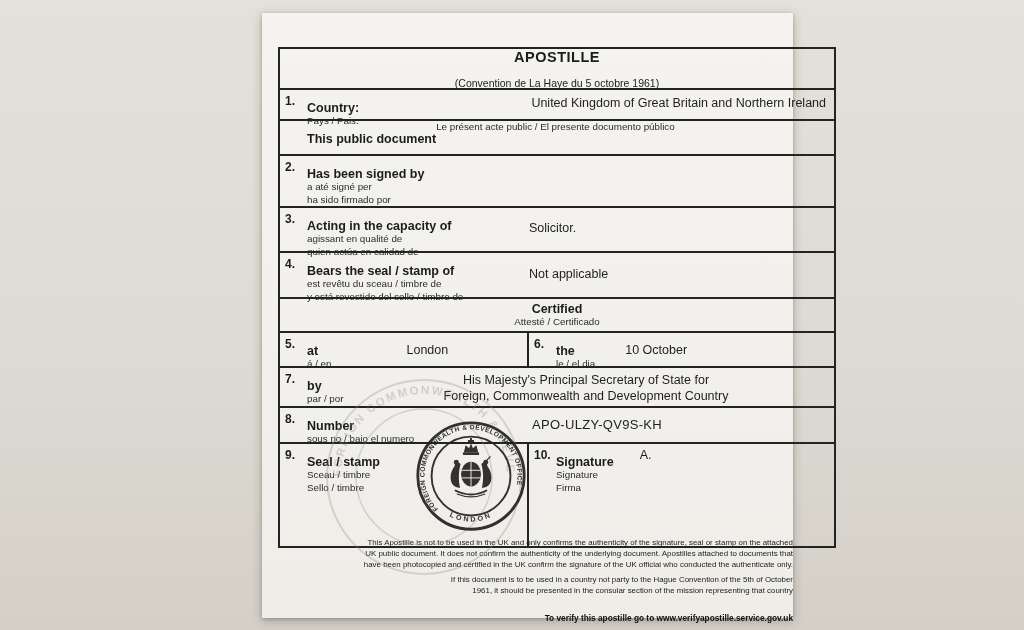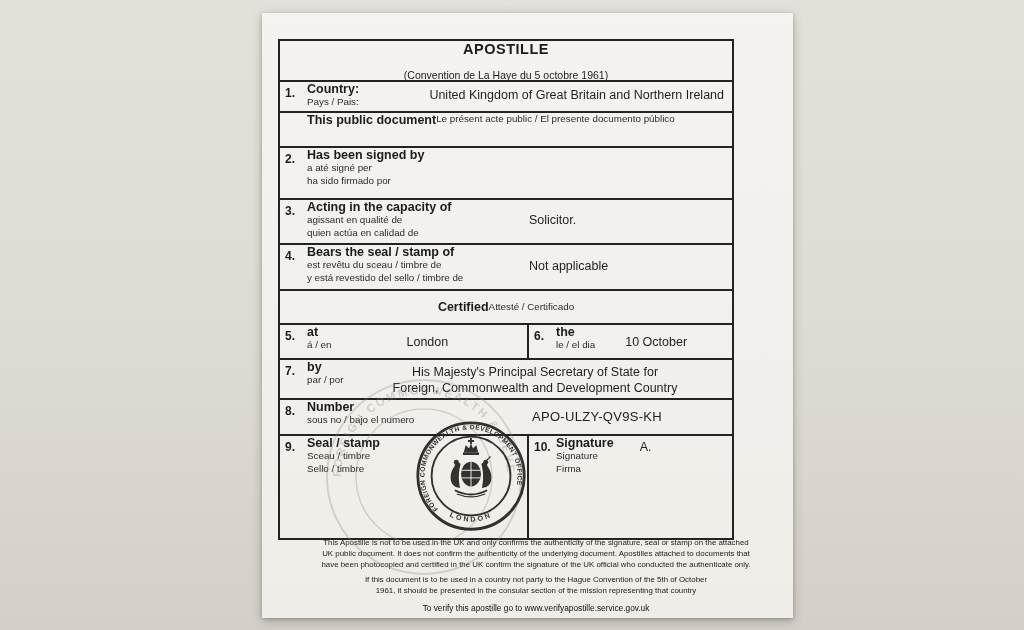--- a/index.html
+++ b/index.html
@@ -9,40 +9,40 @@
     font-family:"Liberation Sans","DejaVu Sans",sans-serif;
     background:linear-gradient(180deg,#e4e1da 0%,#dedbd4 55%,#d4d0c8 100%);
     position:relative; color:#1c1c1c;
   }
   .paper {
     position:absolute; left:262px; top:13px; width:531px; height:605px;
     background:linear-gradient(180deg,#f4f3ef 0%,#f1f0ec 60%,#eeede8 100%);
     box-shadow:0 3px 10px rgba(60,55,45,.30), 0 1px 3px rgba(60,55,45,.25);
   }
   .doc-table {
-    position:absolute; left:16px; top:26px; width:456px; height:501px;
+    position:absolute; left:16px; top:34px; width:558px; height:501px;
     border:2px solid #232323; display:flex; flex-direction:column; z-index:1;
   }
   .row { display:flex; position:relative; border-top:2px solid #232323; }
   .row.first { border-top:none; }
   .num { width:27px; padding:4px 0 0 5px; font-weight:bold; font-size:12px; flex:none; }
-  .lbl { font-weight:bold; font-size:12.5px; line-height:1.15; padding-top:0; }
+  .lbl { font-weight:bold; font-size:12.5px; line-height:1.15; padding-top:11px; }
   .sub { font-size:9.8px; line-height:1.28; color:#2b2b2b; }
   .val { font-size:12.5px; color:#1f1f1f; }
 
   .r-header { height:39px; flex-direction:column; align-items:center; justify-content:center; text-align:center; }
   .r-header .title { font-weight:bold; font-size:14.5px; letter-spacing:.5px; }
   .r-header .subtitle { font-size:10.5px; margin-top:12px; }
 
   .r-country { height:31px; }
   .r-public  { height:35px; padding-left:27px; flex-direction:row;text-align:center; }
   .r-signed  { height:52px; }
   .r-capacity{ height:45px; }
   .r-bears   { height:46px; }
-  .r-certified { height:34px; flex-direction:row; align-items:center; justify-content:center; text-align:center; }
+  .r-certified { height:34px; flex-direction:column; align-items:center; justify-content:center; text-align:center; }
   .r-certified .lbl { padding-top:0; }
   .r-atthe   { height:35px; padding:0; }
   .r-by      { height:40px; }
   .r-number  { height:36px; }
   .r-sealsig { flex:1; padding:0; }
 
   .half-l { width:249px; display:flex; border-right:2px solid #232323; flex:none; }
   .half-r { flex:1; display:flex; }
 
   .val-country { position:absolute; left:140px; right:8px; top:6px; text-align:right; }
@@ -50,24 +50,24 @@
   .val-bears   { position:absolute; left:249px; top:14px; }
   .val-london  { margin:10px 0 0 75px; }
   .val-date    { margin:10px 0 0 30px; }
   .val-by { position:absolute; left:60px; right:2px; top:4px; text-align:center; line-height:1.3; }
   .val-number  { position:absolute; left:252px; top:9px; font-size:13px; letter-spacing:.3px; }
   .val-sig { margin:4px 0 0 26px; font-size:12.5px; }
 
   .stamp-svg { position:absolute; left:152px; top:406px; width:114px; height:114px; z-index:3; opacity:.92; }
   .emboss-svg { position:absolute; left:46px; top:348px; width:232px; height:232px; z-index:2; opacity:.30; pointer-events:none; }
 
-  .footer { position:absolute; left:17px; right:0; top:525px; text-align:center; z-index:1; }
+  .footer { position:absolute; left:17px; right:0; top:525px; text-align:right; z-index:1; }
   .footer .fline { font-size:7.9px; line-height:1.37; color:#222; }
   .footer .para2 { margin-top:5px; }
-  .footer .verify { margin-top:6px; font-size:8.3px; font-weight:normal; color:#111; }
+  .footer .verify { margin-top:16px; font-size:8.3px; font-weight:bold; color:#111; }
 </style>
 </head>
 <body>
 
 <div class="paper">
 
   <div class="doc-table">
 
     <div class="row first r-header">
       <div class="title">APOSTILLE</div>

